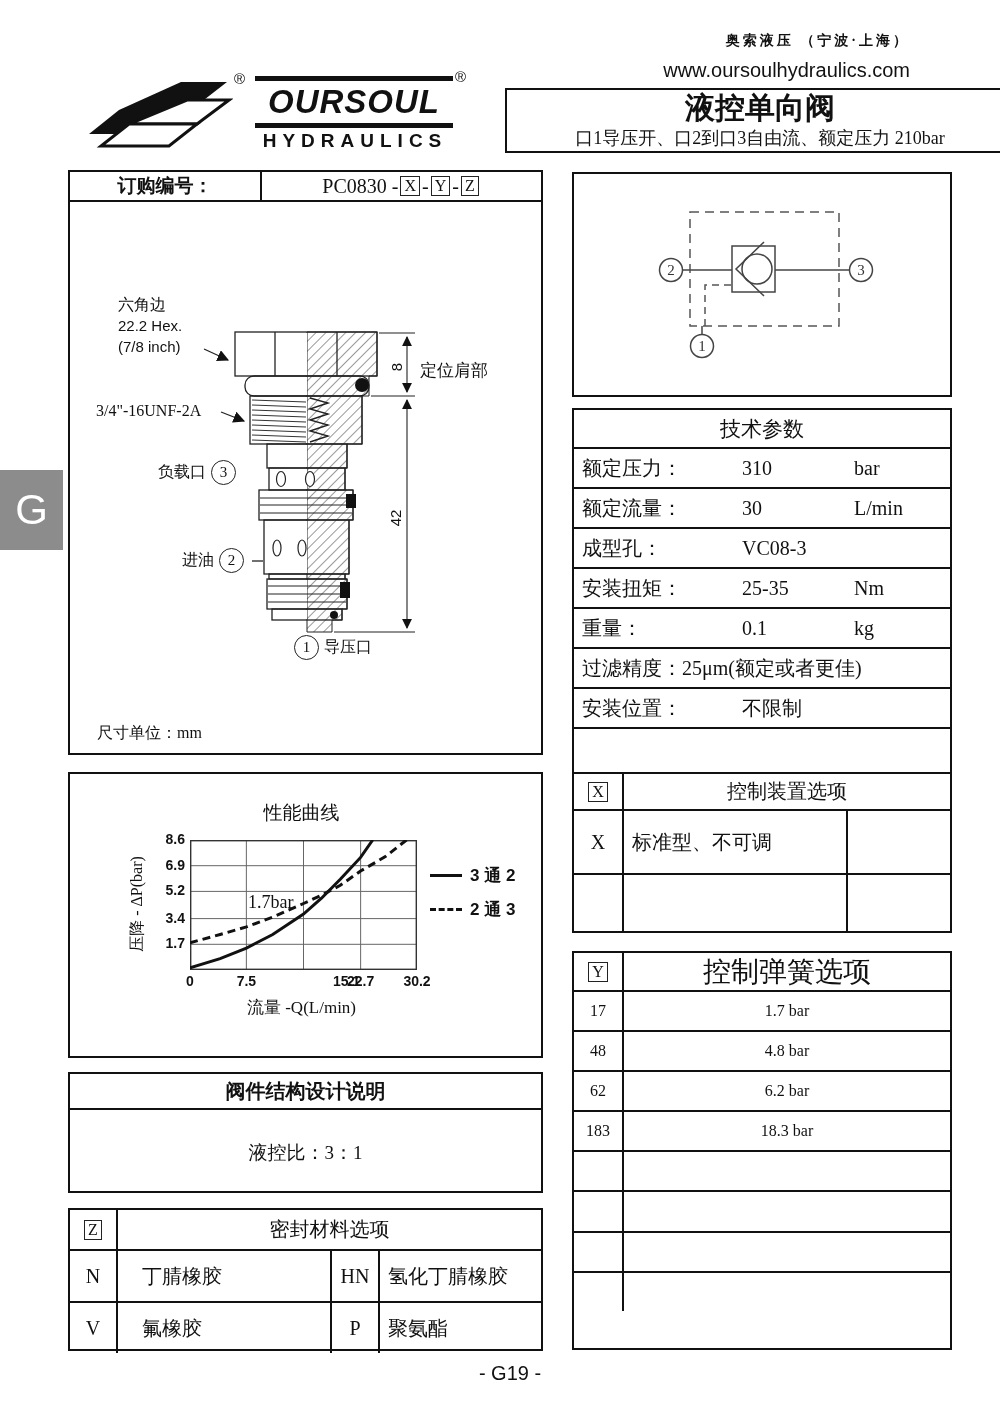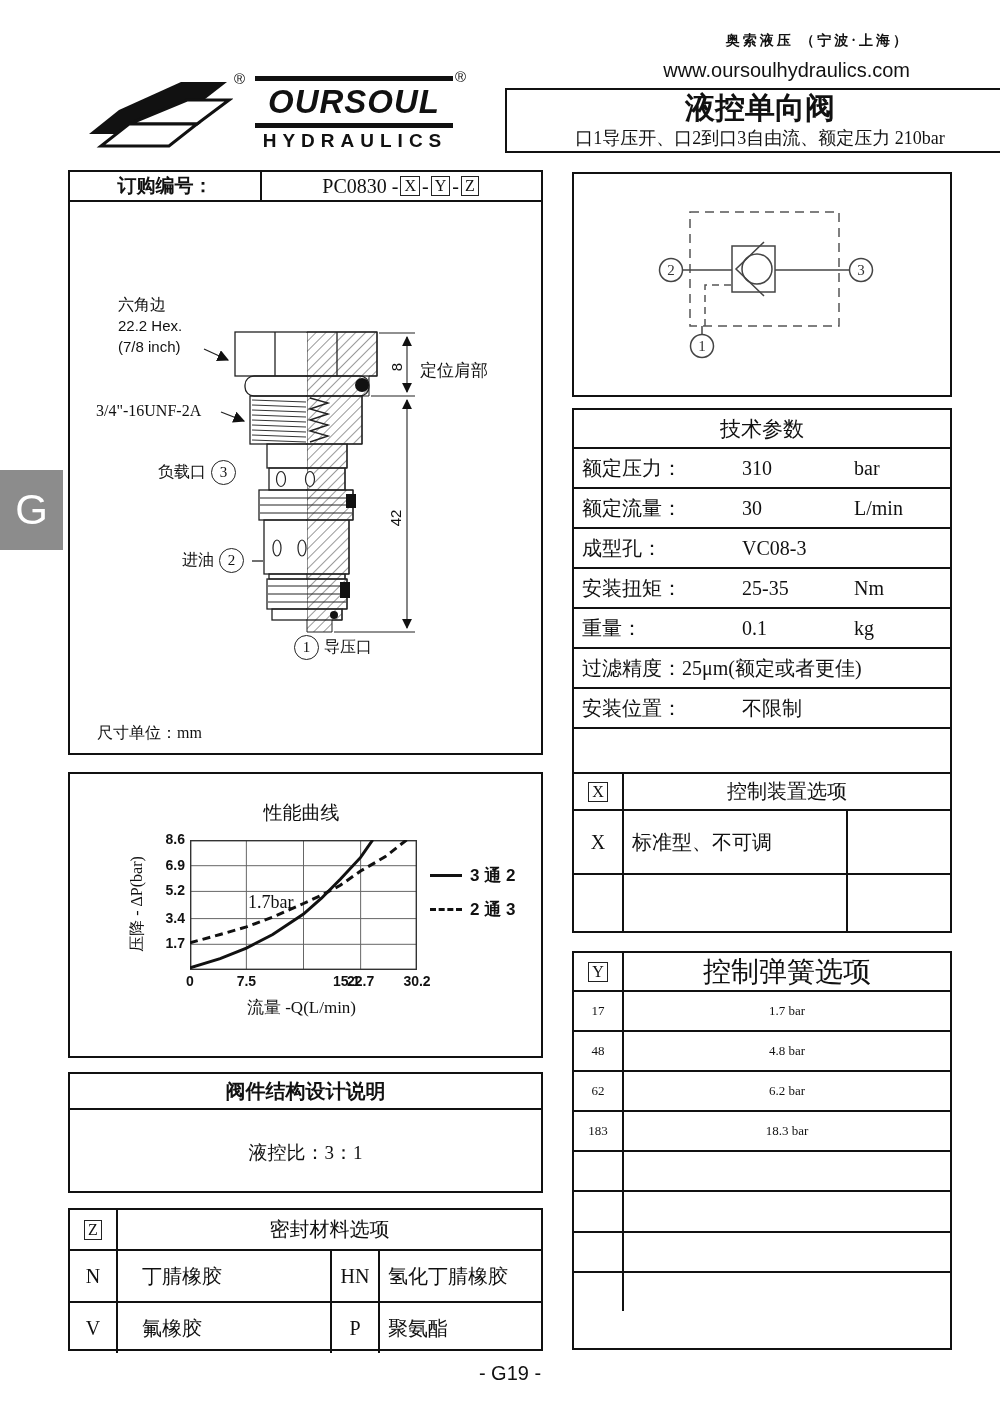--- a/index.html
+++ b/index.html
@@ -93,21 +93,21 @@
   .x-row:last-child{border-bottom:none;flex:1;}
   .x-row .c{width:48px;border-right:2px solid #111;display:flex;align-items:center;justify-content:center;}
   .x-row .d{flex:1;display:flex;align-items:center;padding-left:8px;}
   .x-row .e{width:102px;border-left:2px solid #111;}
   .x-body{display:flex;flex-direction:column;height:122px;}
 
   .y-box{left:572px;top:951px;width:380px;height:399px;}
   .y-head{display:flex;height:37px;border-bottom:2px solid #111;}
   .y-head .c{width:48px;border-right:2px solid #111;display:flex;align-items:center;justify-content:center;}
   .y-head .t{flex:1;display:flex;align-items:center;justify-content:center;font-size:28px;}
-  .y-row{display:flex;height:38.1px;border-bottom:2px solid #111;font-size:13px;}
+  .y-row{display:flex;height:38.1px;border-bottom:2px solid #111;font-size:16px;}
   .y-row:last-child{border-bottom:none;}
   .y-row .c{width:48px;border-right:2px solid #111;display:flex;align-items:center;justify-content:center;}
   .y-row .v{flex:1;display:flex;align-items:center;justify-content:center;}
 
   .g-tab{left:0;top:470px;width:63px;height:80px;background:#8c8c8c;color:#fff;
          display:flex;align-items:center;justify-content:center;font-size:42px;
          font-family:"Liberation Sans",sans-serif;}
   .page-num{left:0;top:1362px;width:1020px;text-align:center;font-size:20px;
             font-family:"Liberation Sans",sans-serif;}
 </style>

